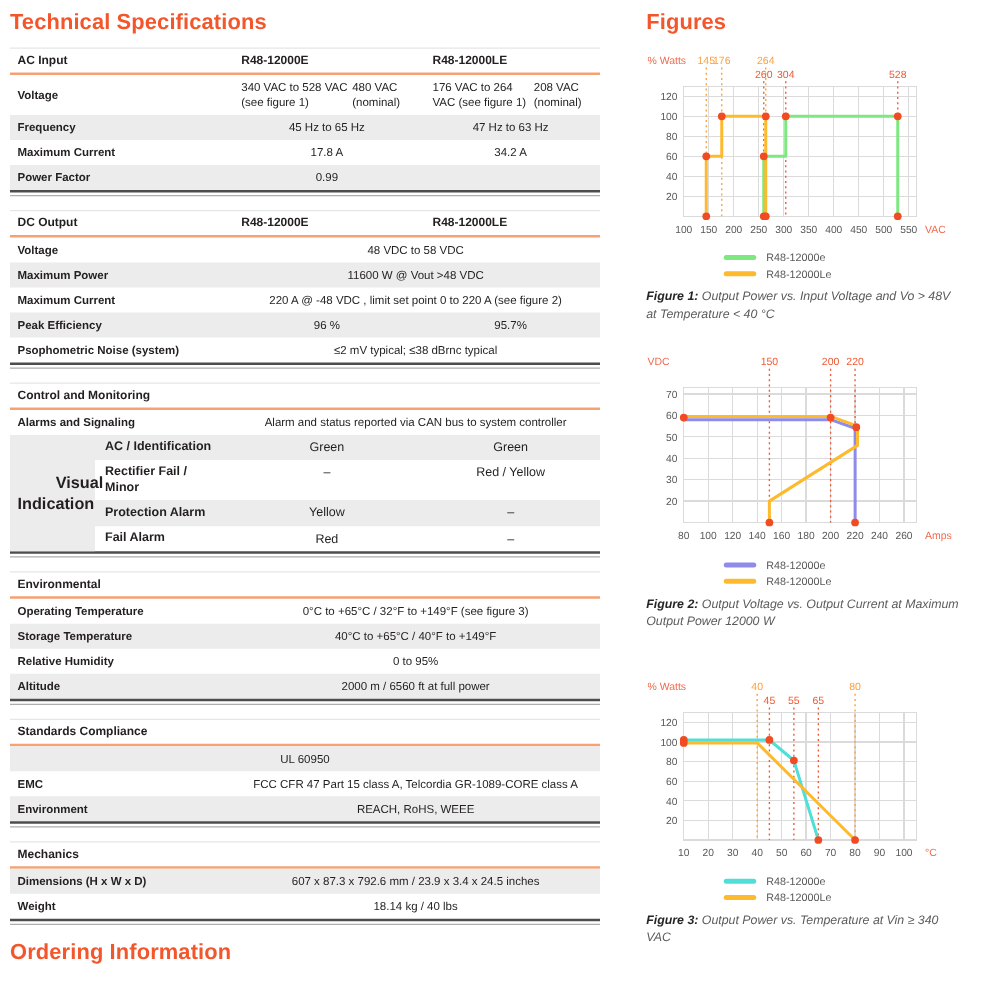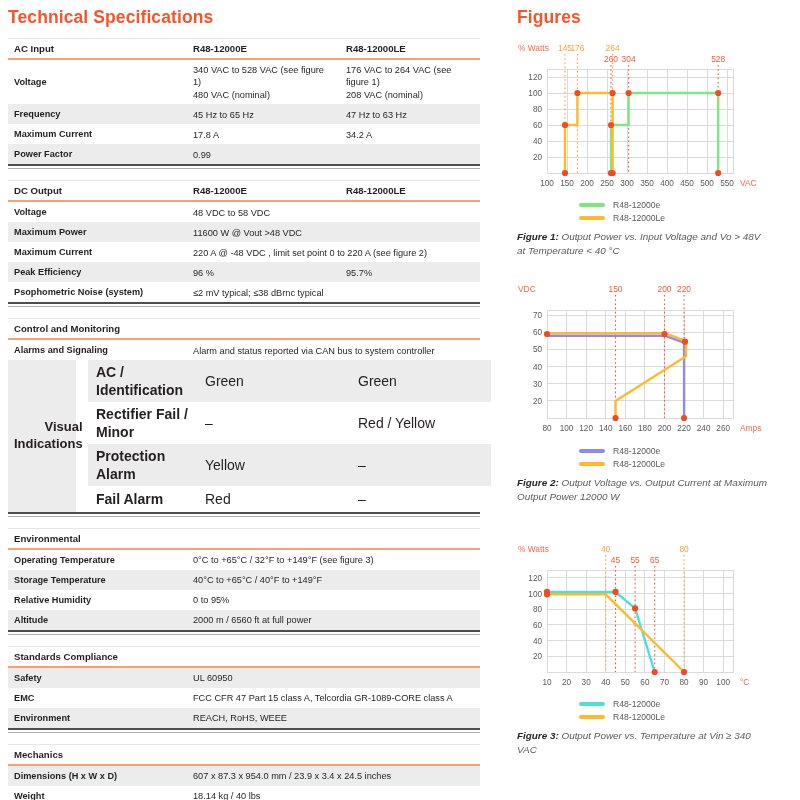--- a/index.html
+++ b/index.html
@@ -12,31 +12,31 @@
   #spec-tables{margin-top:10px;}
   .spec-table{border-top:1px solid #E6E6E6;margin-bottom:11px;}
   .t-header{display:flex;border-bottom:2px solid var(--table-underline);}
   .t-header .hc{font-weight:700;font-size:9.6px;padding:4px 8px 4px 6px;}
   .hc.c1{width:177px;flex:none;}
   .hc.c2{width:153px;flex:none;padding-left:8px;}
   .hc.c3{width:141px;flex:none;padding-left:8px;}
   .hc.cfull{flex:1;}
   .t-row{display:flex;font-size:9.2px;min-height:20px;}
   .t-row .lc{font-weight:700;width:177px;flex:none;padding:4px 8px 3px 6px;display:flex;align-items:center;line-height:1.25;}
-  .vc{padding:4px 8px 3px 8px;display:flex;flex-direction:column;justify-content:center;line-height:1.35;}
+  .vc{padding:4px 8px 3px 8px;display:flex;justify-content:center;line-height:1.35;}
   .v1{width:153px;flex:none;}
   .v2{width:141px;flex:none;}
   .vspan{flex:1;}
   .shade{background:var(--row-shade);}
   .t-bottom{height:5px;border-top:2px solid #4D4D4D;border-bottom:1px solid #ADADAD;}
   .grp{display:flex;}
   .grp-label{width:68px;flex:none;background:var(--row-shade);font-weight:700;font-size:13px;
              padding:4px 4px 4px 6px;display:flex;align-items:center;line-height:1.3;text-align:right;}
   .grp-rows{flex:1;}
-  .grp-row{display:flex;min-height:20px;font-size:14px;margin-left:12px;}
+  .grp-row{display:flex;min-height:20px;font-size:10px;}
   .grp-row .sc{width:109px;flex:none;font-weight:700;padding:4px 6px 3px 8px;display:flex;align-items:center;line-height:1.25;}
   .ordering-heading{margin-top:2px;}
   .figure{position:absolute;left:0;width:250px;}
   .legend{margin:7px 0 0 62px;display:flex;flex-direction:column;gap:3px;}
   .legend-row{display:flex;align-items:center;gap:8px;font-size:8.6px;color:#58595B;}
   .legend-swatch{width:26px;height:3.5px;border-radius:2px;flex:none;}
   .caption{margin-top:7px;font-style:italic;font-size:9.9px;color:#5A5B5E;text-align:left;line-height:1.38;}
   .caption b{color:#262626;}
   svg text{font-family:"Liberation Sans",sans-serif;}
 </style>
@@ -180,40 +180,39 @@
           <div class="lc">Altitude</div>
           <div class="vc vspan">2000 m / 6560 ft at full power</div>
         </div>
         <div class="t-bottom"></div>
       </div>
       <div class="spec-table">
         <div class="t-header">
           <div class="hc cfull">Standards Compliance</div>
         </div>
         <div class="t-row shade">
-          <div class="lc">Safety</div>
           <div class="vc vspan">UL 60950</div>
         </div>
         <div class="t-row">
           <div class="lc">EMC</div>
           <div class="vc vspan">FCC CFR 47 Part 15 class A, Telcordia GR-1089-CORE class A</div>
         </div>
         <div class="t-row shade">
           <div class="lc">Environment</div>
           <div class="vc vspan">REACH, RoHS, WEEE</div>
         </div>
         <div class="t-bottom"></div>
       </div>
       <div class="spec-table">
         <div class="t-header">
           <div class="hc cfull">Mechanics</div>
         </div>
         <div class="t-row shade">
           <div class="lc">Dimensions (H x W x D)</div>
-          <div class="vc vspan">607 x 87.3 x 954.0 mm / 23.9 x 3.4 x 24.5 inches</div>
+          <div class="vc vspan">607 x 87.3 x 792.6 mm / 23.9 x 3.4 x 24.5 inches</div>
         </div>
         <div class="t-row">
           <div class="lc">Weight</div>
           <div class="vc vspan">18.14 kg / 40 lbs</div>
         </div>
         <div class="t-bottom"></div>
       </div>
     </div>
   <h1 class="big-heading ordering-heading">Ordering Information</h1>
 

